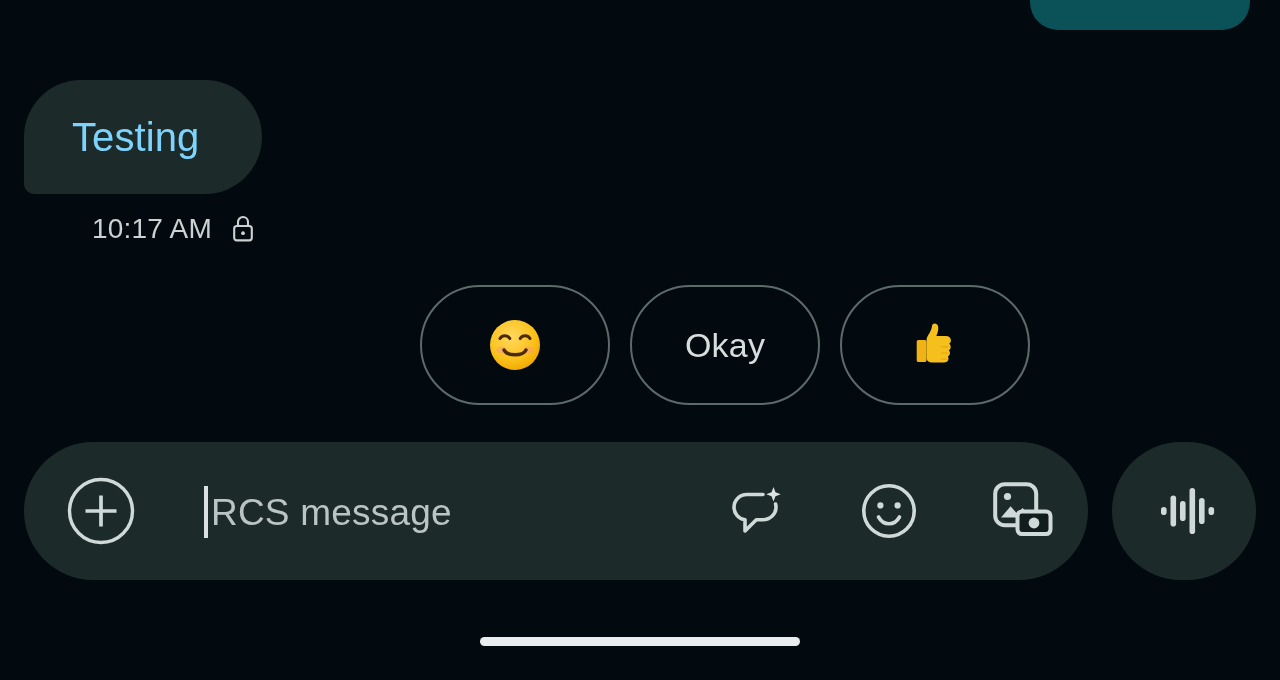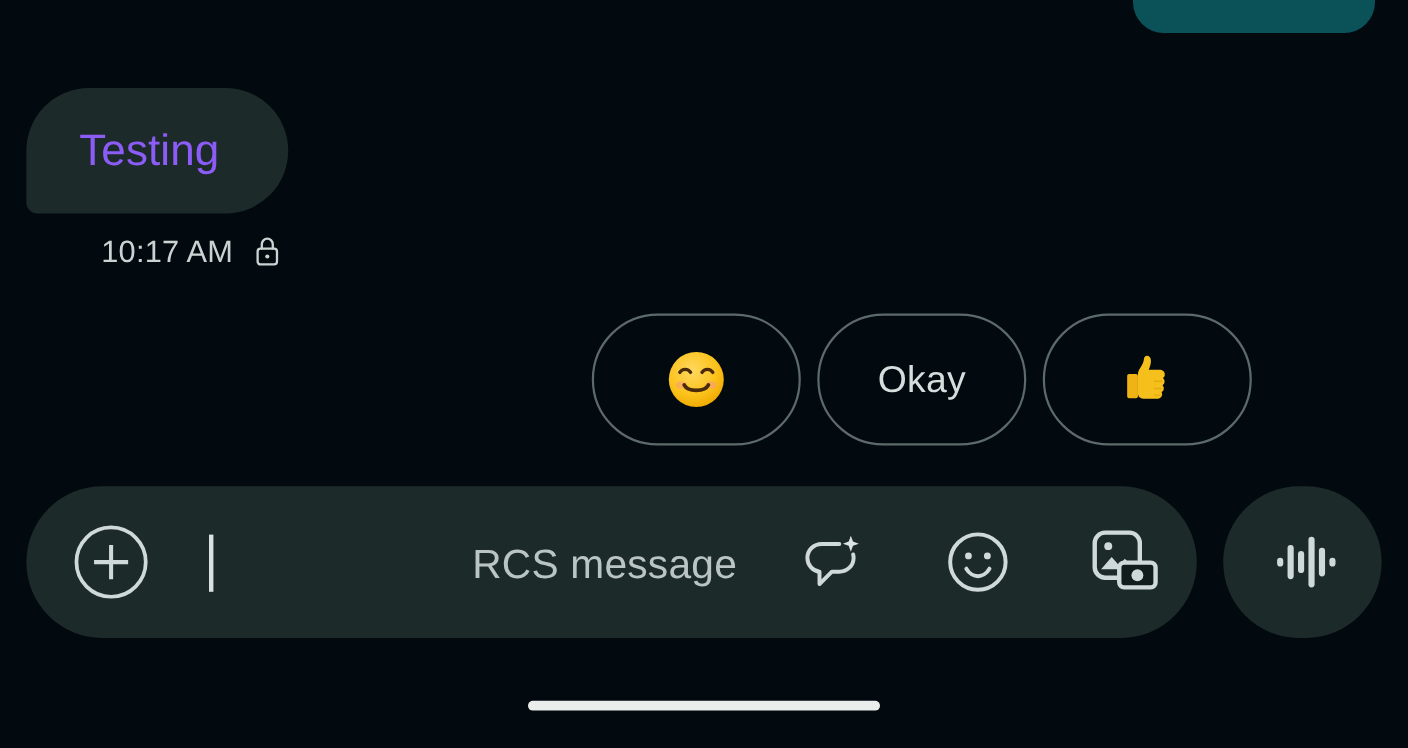--- a/index.html
+++ b/index.html
@@ -45,21 +45,21 @@
     width: 238px;
     height: 114px;
     background: #1d2a2a;
     border-radius: 57px 57px 57px 10px;
     display: flex;
     align-items: center;
     box-sizing: border-box;
     padding-left: 48px;
   }
   .recv-bubble-text {
-    color: #8b5cf6;
+    color: #7dd3fc;
     font-size: 40px;
     line-height: 1;
     letter-spacing: 0.1px;
   }
 
   
   .meta-row {
     position: absolute;
     left: 72px;
     top: 210px;
@@ -82,22 +82,21 @@
   }
 
   
   .chips {
     position: absolute;
     left: 420px;
     top: 285px;
     width: 836px;
     height: 120px;
     display: flex;
-    gap: 15px;
-    justify-content: center;
+    gap: 20px;
   }
   .chip {
     width: 190px;
     height: 120px;
     border: 2px solid #5d6a6a;
     border-radius: 60px;
     background: transparent;
     display: flex;
     align-items: center;
     justify-content: center;
@@ -137,28 +136,27 @@
     top: 34px;
     width: 70px;
     height: 70px;
     cursor: pointer;
     background: transparent;
     border: none;
     padding: 0;
   }
   .composer-input {
     position: absolute;
-    left: 166px;
+    left: 180px;
     top: 44px;
     width: 480px;
     height: 52px;
     display: flex;
     align-items: center;
     cursor: text;
-    justify-content: space-between;
   }
   .caret {
     width: 4px;
     height: 52px;
     background: #d9e2e1;
     margin-right: 3px;
     flex: 0 0 auto;
   }
   .placeholder {
     color: #b9c4c3;

